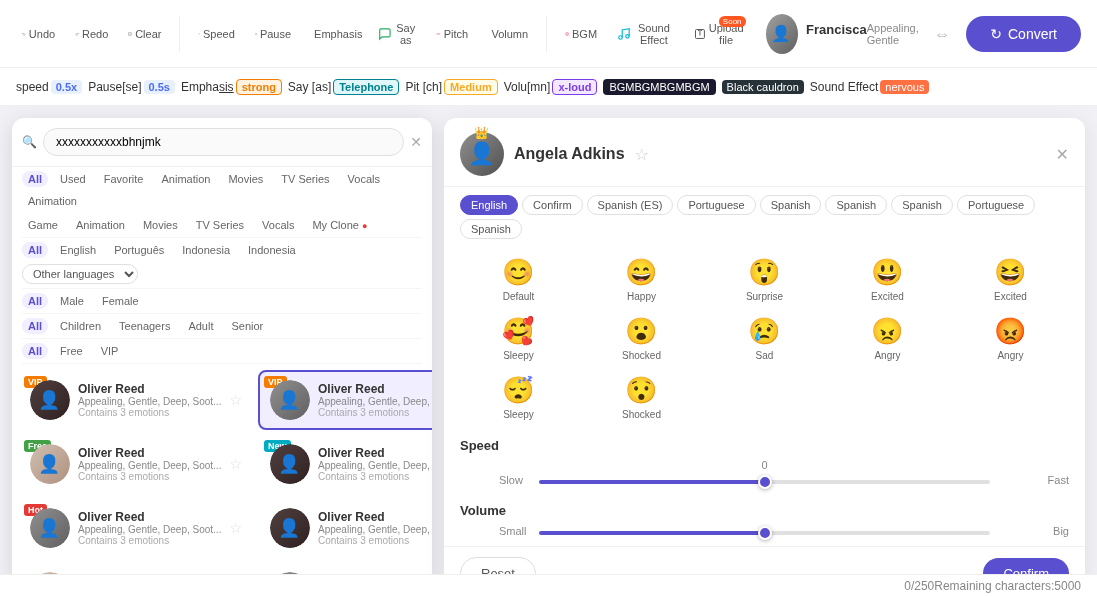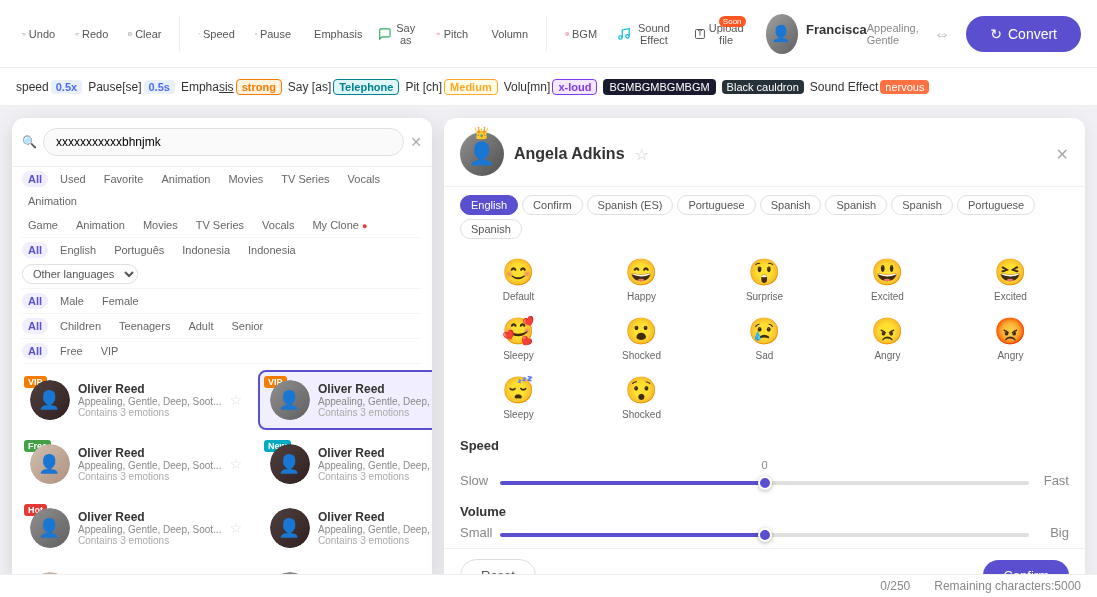--- a/index.html
+++ b/index.html
@@ -80,36 +80,36 @@
 
     .emotion-section { padding: 6px 16px; }
     .emotion-grid { display: grid; grid-template-columns: repeat(5, 1fr); gap: 6px; }
     .emotion-item { display: flex; flex-direction: column; align-items: center; gap: 3px; cursor: pointer; padding: 4px; border-radius: 6px; }
     .emotion-emoji { font-size: 26px; }
     .emotion-label { font-size: 10px; color: #666; }
 
     .speed-section { padding: 8px 16px; }
     .section-title { font-size: 13px; font-weight: 600; color: #333; margin-bottom: 6px; }
     .slider-row { display: flex; align-items: center; gap: 8px; }
-    .slider-label { font-size: 13px; color: #888; width: 32px; }
+    .slider-label { font-size: 11px; color: #888; width: 32px; margin-left: 39px; }
     .slider-label.right { text-align: right; }
     .slider-container { flex: 1; position: relative; }
     input[type=range] { width: 100%; -webkit-appearance: none; height: 4px; border-radius: 2px; outline: none; cursor: pointer; }
     input[type=range].speed-slider { background: linear-gradient(to right, #5a4fcf 0%, #5a4fcf 50%, #e0e0e0 50%, #e0e0e0 100%); }
     input[type=range].vol-slider { background: linear-gradient(to right, #5a4fcf 0%, #5a4fcf 50%, #e0e0e0 50%, #e0e0e0 100%); }
     input[type=range]::-webkit-slider-thumb { -webkit-appearance: none; width: 14px; height: 14px; border-radius: 50%; background: #5a4fcf; cursor: pointer; border: 2px solid #fff; box-shadow: 0 1px 4px rgba(0,0,0,0.3); }
     .slider-value { font-size: 11px; color: #888; text-align: center; margin-bottom: 2px; }
 
     .panel-footer { padding: 10px 16px; display: flex; align-items: center; justify-content: space-between; border-top: 1px solid #f0f0f0; margin-top: auto; }
     .reset-btn { background: #fff; border: 1px solid #ddd; border-radius: 20px; padding: 8px 20px; font-size: 13px; cursor: pointer; color: #555; }
     .confirm-btn { background: #5a4fcf; color: #fff; border: none; border-radius: 20px; padding: 8px 20px; font-size: 13px; cursor: pointer; }
     .close-modal { background: none; border: none; font-size: 16px; color: #aaa; cursor: pointer; }
 
     
-    .bottom-status { position: fixed; bottom: 0; right: 0; padding: 4px 16px; font-size: 12px; color: #888; background: #fff; border-top: 1px solid #eee; width: 100%; display: flex; justify-content: flex-end; gap: 24px; }
+    .bottom-status { position: fixed; bottom: 0; right: 0; padding: 4px 16px; font-size: 12px; color: #888; background: #fff; border-top: 1px solid #eee; width: 100%; display: flex; justify-content: flex-end; }
 
     
     .voice-list::-webkit-scrollbar { width: 4px; }
     .voice-list::-webkit-scrollbar-thumb { background: #ddd; border-radius: 2px; }
   </style>
 </head>
 <body>
 
 <div class="toolbar">
   <button class="tool-btn">

